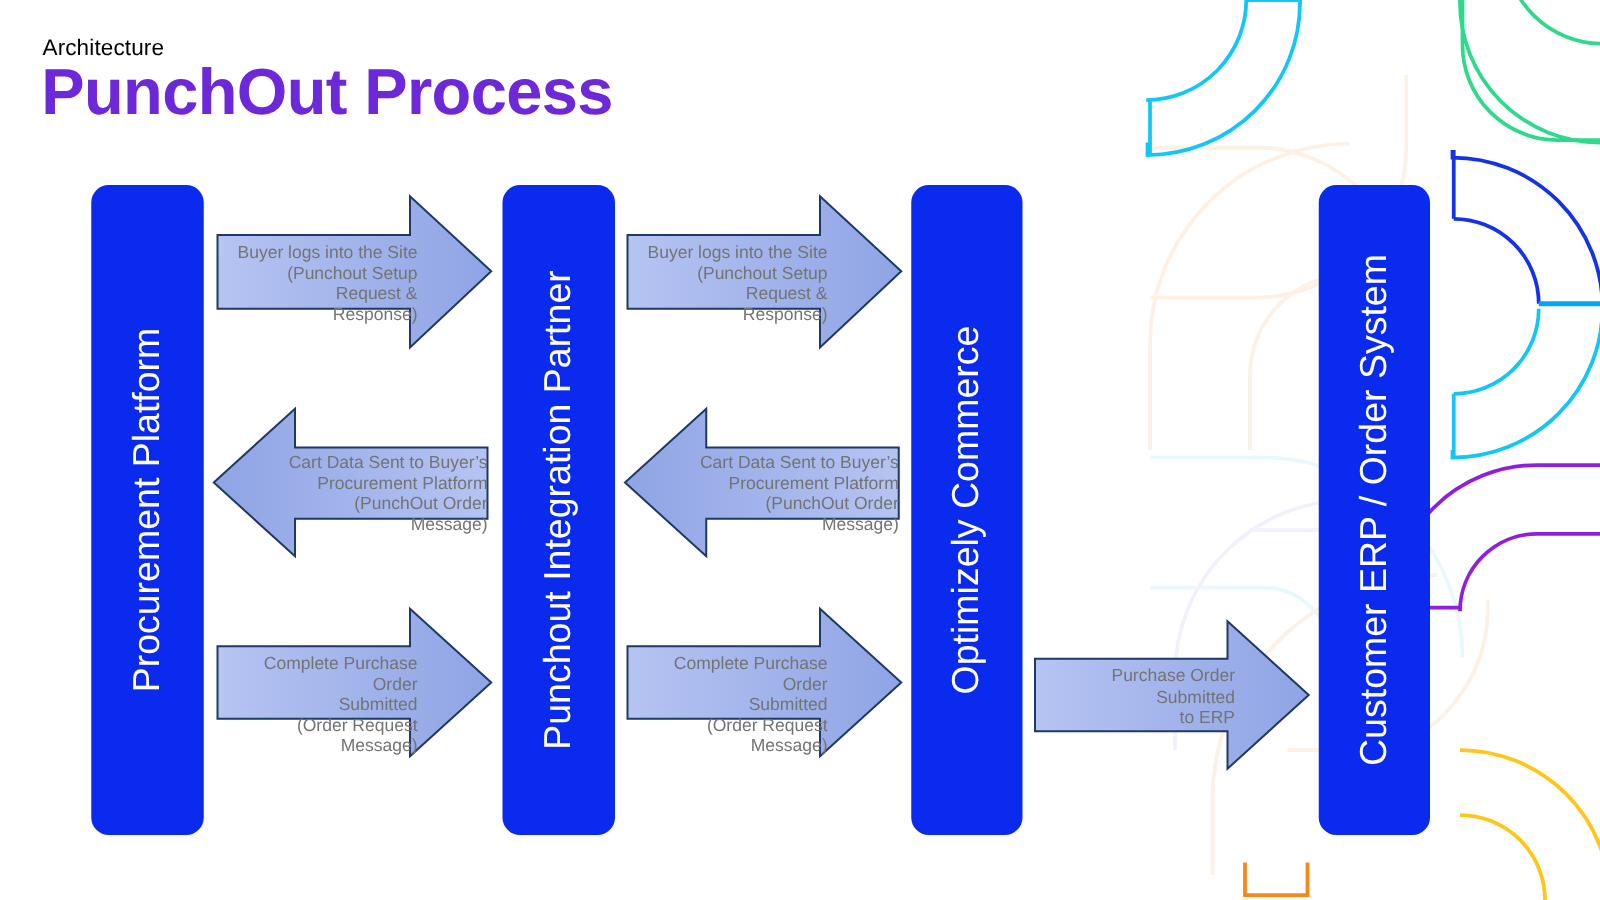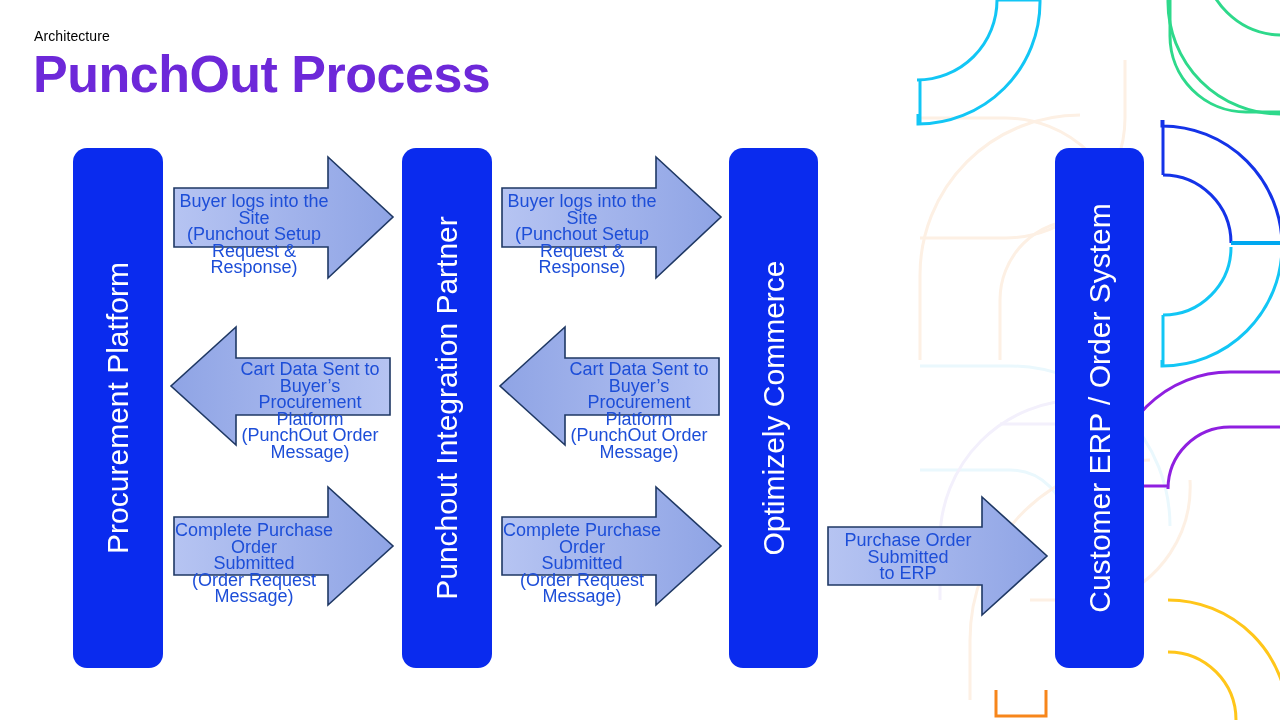--- a/index.html
+++ b/index.html
@@ -11,21 +11,21 @@
     position:relative;
   }
   #stage{position:absolute;inset:0;width:1280px;height:720px;overflow:hidden;}
 
   
   #decor{position:absolute;left:0;top:0;width:1280px;height:720px;z-index:0;pointer-events:none;}
 
   
   .eyebrow{
     position:absolute;left:34px;top:28px;
-    font-size:14px;color:#000;letter-spacing:0.1px;
+    font-size:18px;color:#000;letter-spacing:0.1px;
   }
   .maintitle{
     position:absolute;left:33px;top:47px;
     font-size:52px;font-weight:bold;color:#6d28d9;
     letter-spacing:-0.5px;line-height:1.05;
   }
 
   
   .pillar{
     position:absolute;
@@ -43,23 +43,23 @@
     transform:rotate(-90deg);
     letter-spacing:0px;
   }
 
   
   .arrow{position:absolute;z-index:2;}
   .arrow svg{display:block;position:absolute;left:0;top:0;}
   .arrow-label{
     position:absolute;
     left:0;right:0;
-    text-align:center;
-    font-size:18px;
-    color:#1d4ed8;
+    text-align:right;
+    font-size:14px;
+    color:#737373;
     line-height:16.5px;
     z-index:4;
     pointer-events:none;
   }
   .arrow-label span{display:block;}
 </style>
 </head>
 <body>
 
 <div id="stage">

